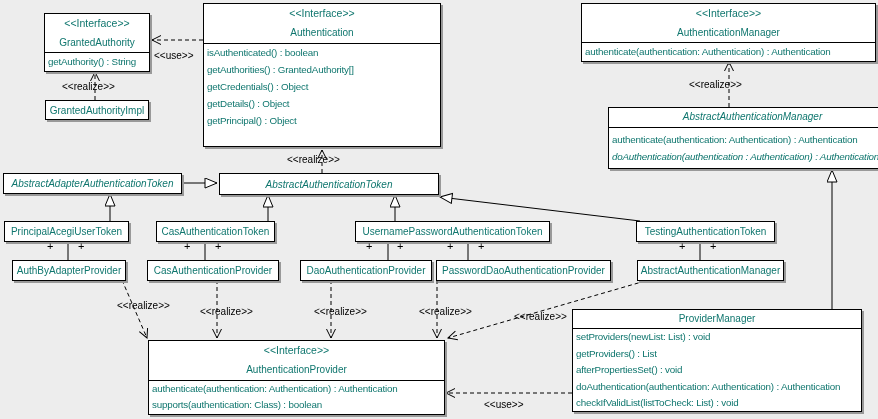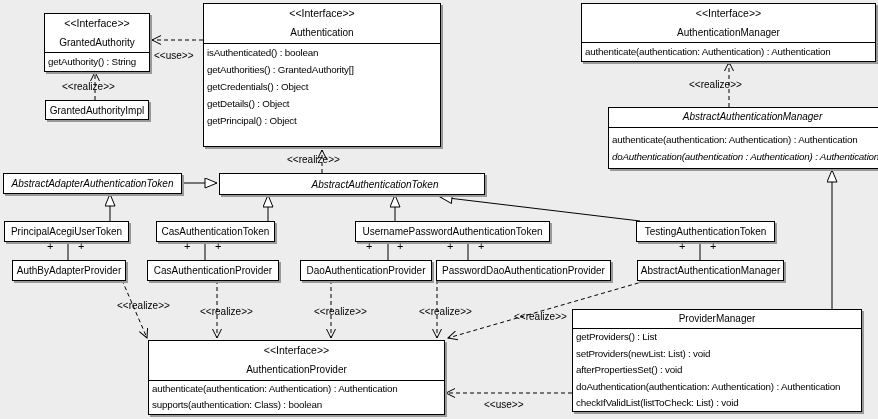--- a/index.html
+++ b/index.html
@@ -1,19 +1,19 @@
 <!DOCTYPE html>
 <html><head>
 <meta charset="utf-8">
 <style>
   html,body{margin:0;padding:0;}
   body{background:#e9e9e9;font-family:"Liberation Sans",sans-serif;}
   #canvas{position:relative;width:878px;height:419px;background:#ededed;overflow:hidden;}
   #edges{position:absolute;left:0;top:0;z-index:0;}
-  .box{position:absolute;z-index:1;background:#ffffff;border:1px solid #000;box-shadow:2px 2px 0 #999;color:#000000;}
+  .box{position:absolute;z-index:1;background:#ffffff;border:1px solid #000;box-shadow:2px 2px 0 #999;color:#0f766e;}
   .title{text-align:center;}
   .stereo{font-size:10.5px;line-height:19px;white-space:nowrap;}
   .cname{font-size:10px;line-height:19px;white-space:nowrap;}
   .abstract .cname{font-style:italic;}
   .methods{border-top:1px solid #000;}
   .m{font-size:9.8px;letter-spacing:-0.2px;line-height:17px;padding-left:3px;white-space:nowrap;}
   .m.it{font-style:italic;}
   .single{display:flex;align-items:center;justify-content:center;}
   .single .cname{line-height:normal;}
   
@@ -111,21 +111,21 @@
     <div class="methods">
       <div class="m">authenticate(authentication: Authentication) : Authentication</div>
       <div class="m it">doAuthentication(authentication : Authentication) : Authentication</div>
     </div>
   </div>
 
   <div class="box single abstract" style="left:3px;top:173px;width:177px;height:19px;">
     <div class="cname">AbstractAdapterAuthenticationToken</div>
   </div>
 
-  <div class="box single abstract" style="left:219px;top:173px;width:218px;height:20px;padding-left:46px;">
+  <div class="box single abstract" style="left:219px;top:173px;width:218px;height:20px;">
     <div class="cname">AbstractAuthenticationToken</div>
   </div>
 
   <div class="box single" style="left:4px;top:221px;width:123px;height:19px;">
     <div class="cname">PrincipalAcegiUserToken</div>
   </div>
 
   <div class="box single" style="left:156px;top:221px;width:117px;height:19px;">
     <div class="cname">CasAuthenticationToken</div>
   </div>
@@ -167,22 +167,22 @@
       <div class="m">authenticate(authentication: Authentication) : Authentication</div>
       <div class="m">supports(authentication: Class) : boolean</div>
     </div>
   </div>
 
   <div class="box b-provmgr" style="left:572px;top:309px;width:288px;height:101px;">
     <div class="title" style="height:18px;">
       <div class="cname">ProviderManager</div>
     </div>
     <div class="methods">
+      <div class="m">setProviders(newList: List) : void</div>
       <div class="m">getProviders() : List</div>
-      <div class="m">setProviders(newList: List) : void</div>
       <div class="m">afterPropertiesSet() : void</div>
       <div class="m">doAuthentication(authentication: Authentication) : Authentication</div>
       <div class="m">checkIfValidList(listToCheck: List) : void</div>
     </div>
   </div>
 
   <span class="edge-label" style="left:154px;top:50px;">&lt;&lt;use&gt;&gt;</span>
   <span class="edge-label" style="left:484px;top:399px;">&lt;&lt;use&gt;&gt;</span>
   <span class="edge-label" style="left:62px;top:81px;">&lt;&lt;realize&gt;&gt;</span>
   <span class="edge-label" style="left:287px;top:154px;">&lt;&lt;realize&gt;&gt;</span>

